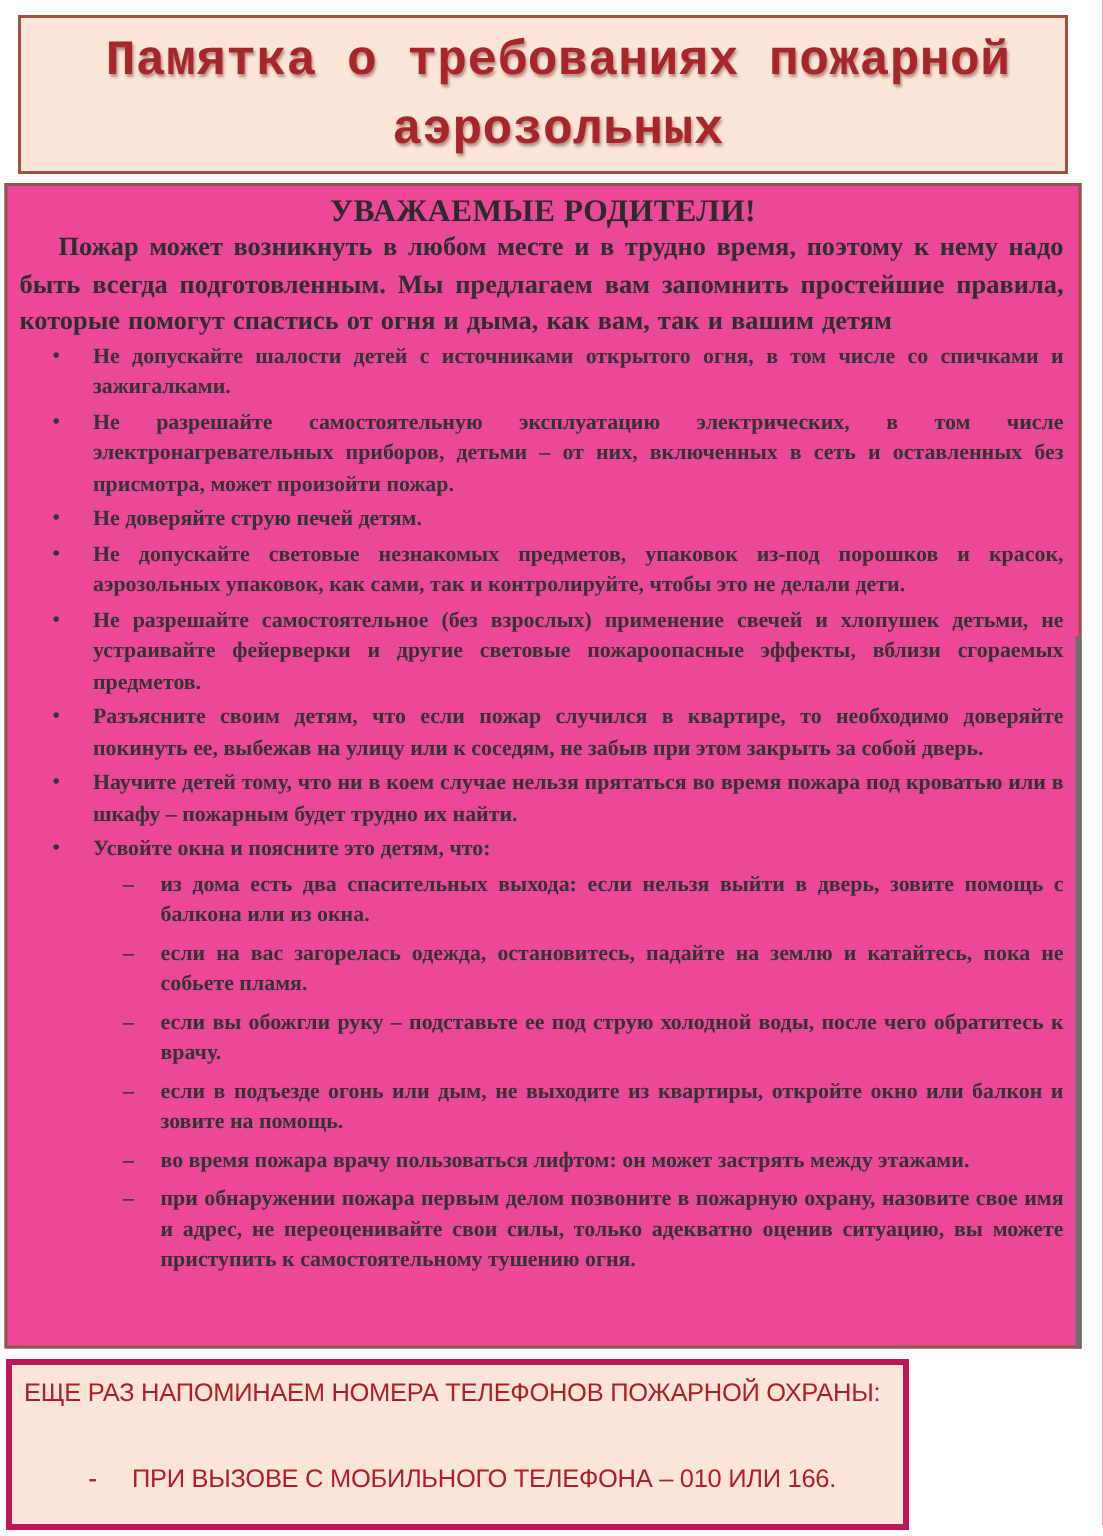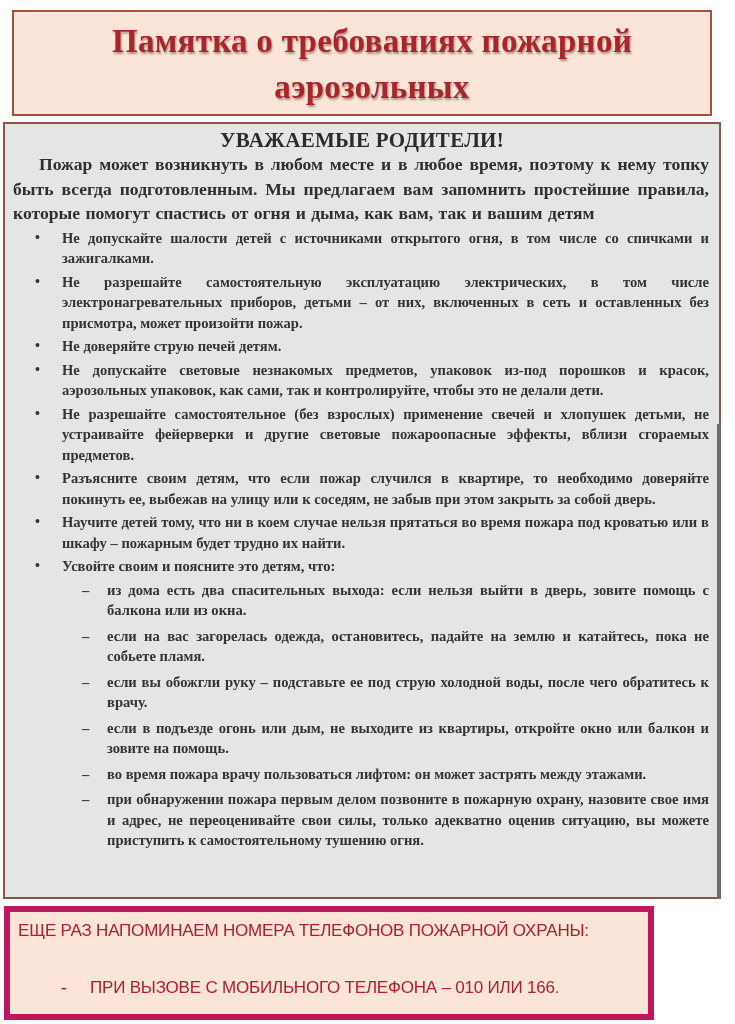--- a/index.html
+++ b/index.html
@@ -11,35 +11,35 @@
   }
   .header-panel {
     position: absolute; left: 12px; top: 10px; width: 700px; height: 106px;
     background: #fbe5d8;
     border: 2px solid #a0523f;
     box-sizing: border-box;
     text-align: center;
   }
   .header-title {
     margin: 0;
-    font-family: Liberation Serif, serif;
+    font-family: Liberation Mono, monospace;
     font-weight: bold;
     font-size: 33px;
     line-height: 46px;
     padding-top: 6px;
     color: #a8252c;
     letter-spacing: 0.3px;
     text-shadow: 1px 2px 2px rgba(90,40,30,0.45);
     padding-left: 20px;
   }
   .header-title span { display: block; }
 
   .main-panel {
     position: absolute; left: 3px; top: 122px; width: 718px; height: 777px;
-    background: #e5e5e5;
+    background: #ec4899;
     border: 2px solid #8e5646;
     box-sizing: border-box;
   }
   .main-panel .edge-bar {
     position: absolute; right: -2px; top: 300px; width: 4px; height: 475px;
     background: #6d6d6d;
   }
   .greeting {
     margin: 0; text-align: center;
     font-weight: bold; font-size: 21px; line-height: 24px;
@@ -64,23 +64,23 @@
   }
   .subrules { list-style: none; margin: 3px 0 0 0; padding: 0; }
   .subrule {
     position: relative; padding-left: 45px;
     font-weight: bold; font-size: 14.6px; line-height: 20.5px;
     color: #333; text-align: justify; margin-bottom: 5px;
   }
   .subrule .dash { position: absolute; left: 20px; top: 0; }
 
   .footer-panel {
-    position: absolute; left: 4px; top: 906px; width: 650px; height: 114px;
+    position: absolute; left: 4px; top: 906px; width: 602px; height: 114px;
     background: #fbe5d8;
-    border: 6px solid #be185d;
+    border: 4px solid #be185d;
     box-sizing: border-box;
     font-family: "Liberation Sans", sans-serif;
     color: #b01e2a;
   }
   .footer-heading {
     margin: 0; position: absolute; left: 8px; top: 9px;
     font-size: 17px; letter-spacing: -0.2px;
   }
   .phone-list { list-style: none; margin: 0; padding: 0; position: absolute; left: 0; top: 63px; width: 100%; }
   .phone-item { position: relative; padding-left: 80px; font-size: 17px; line-height: 25px; letter-spacing: -0.2px; }
@@ -92,21 +92,21 @@
 <div class="header-panel">
   <h1 class="header-title">
     <span>Памятка о требованиях пожарной</span>
     <span>аэрозольных</span>
   </h1>
 </div>
 
 <div class="main-panel">
   <div class="edge-bar"></div>
   <h2 class="greeting">УВАЖАЕМЫЕ РОДИТЕЛИ!</h2>
-  <p class="intro">Пожар может возникнуть в любом месте и в любое время, поэтому к нему топку быть всегда подготовленным. Мы предлагаем вам запомнить простейшие правила, которые помогут спастись от огня и дыма, как вам, так и вашим детям</p>
+  <p class="intro">Пожар может возникнуть в любом месте и в трудно время, поэтому к нему надо быть всегда подготовленным. Мы предлагаем вам запомнить простейшие правила, которые помогут спастись от огня и дыма, как вам, так и вашим детям</p>
 
   <ul class="rules">
     <li class="rule">
       <span class="bullet">•</span>
       <span>Не допускайте шалости детей с источниками открытого огня, в том числе со спичками и зажигалками.</span>
     </li>
     <li class="rule">
       <span class="bullet">•</span>
       <span>Не разрешайте самостоятельную эксплуатацию электрических, в том числе электронагревательных приборов, детьми – от них, включенных в сеть и оставленных без присмотра, может произойти пожар.</span>
     </li>
@@ -125,21 +125,21 @@
     <li class="rule">
       <span class="bullet">•</span>
       <span>Разъясните своим детям, что если пожар случился в квартире, то необходимо доверяйте покинуть ее, выбежав на улицу или к соседям, не забыв при этом закрыть за собой дверь.</span>
     </li>
     <li class="rule">
       <span class="bullet">•</span>
       <span>Научите детей тому, что ни в коем случае нельзя прятаться во время пожара под кроватью или в шкафу – пожарным будет трудно их найти.</span>
     </li>
     <li class="rule">
       <span class="bullet">•</span>
-      <span>Усвойте своим и поясните это детям, что:</span>
+      <span>Усвойте окна и поясните это детям, что:</span>
       <ul class="subrules">
         <li class="subrule">
           <span class="dash">–</span>
           <span>из дома есть два спасительных выхода: если нельзя выйти в дверь, зовите помощь с балкона или из окна.</span>
         </li>
         <li class="subrule">
           <span class="dash">–</span>
           <span>если на вас загорелась одежда, остановитесь, падайте на землю и катайтесь, пока не собьете пламя.</span>
         </li>
         <li class="subrule">

